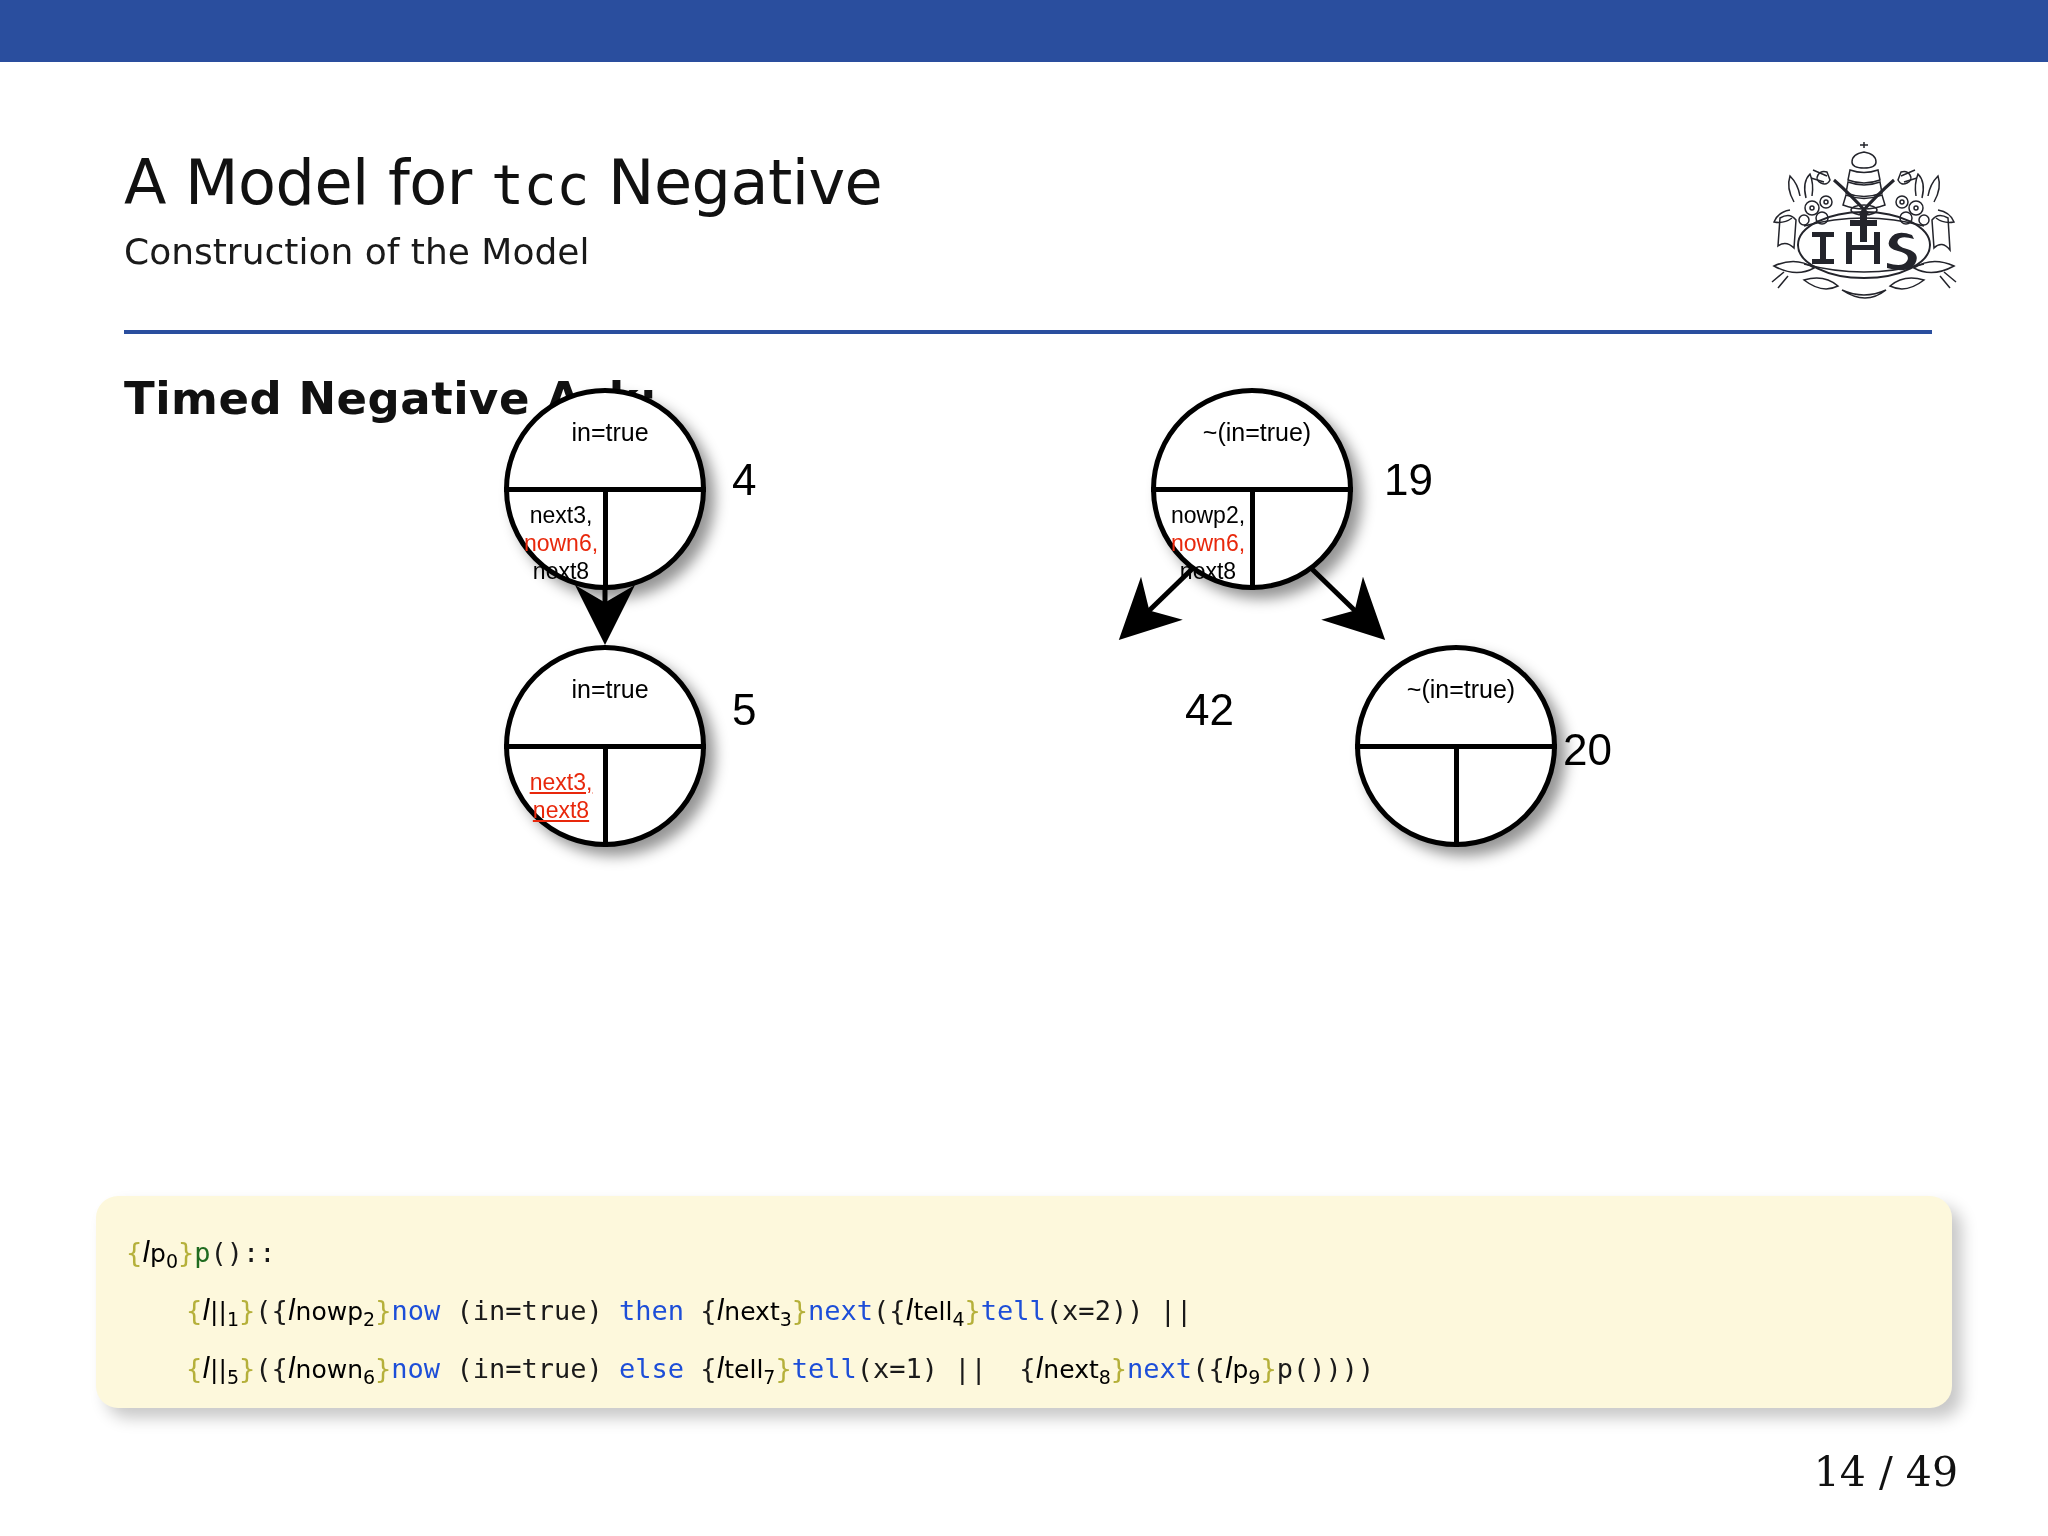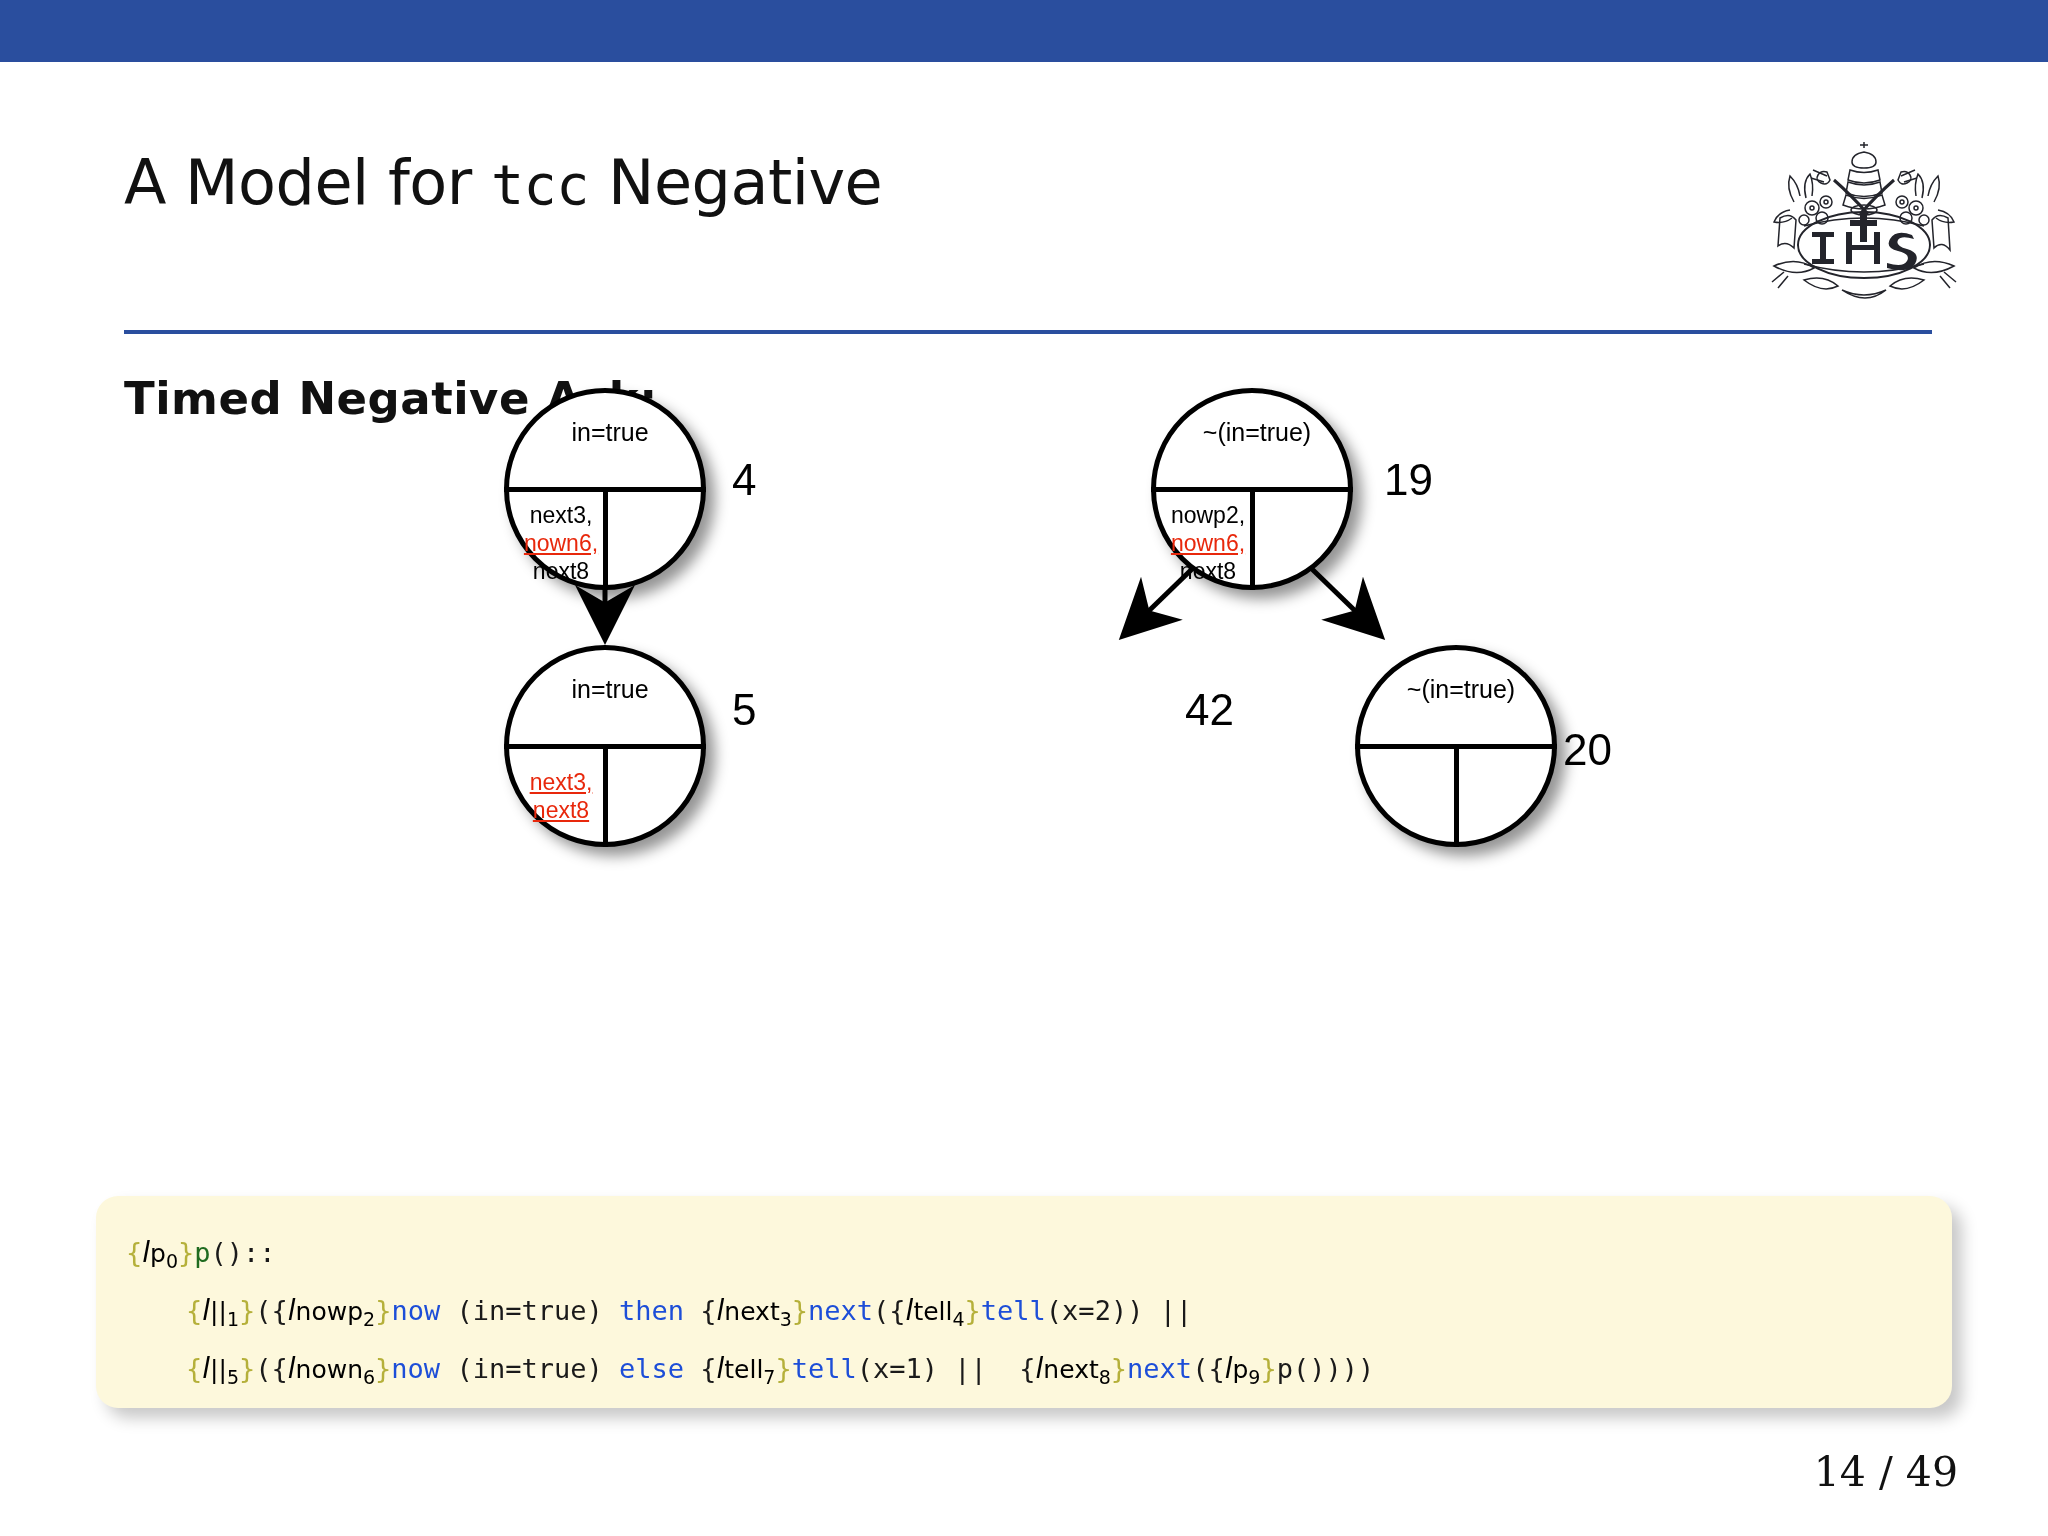--- a/index.html
+++ b/index.html
@@ -140,21 +140,20 @@
     top: 108px;
     width: 88px;
     text-align: center;
     font-size: 23px;
     color: #000000;
     font-family: "Liberation Sans", sans-serif;
     line-height: 1.22;
   }
   .node .botleft .hl {
     color: #e8280c;
-    text-decoration: underline;
   }
   .node .botleft.allred {
     color: #e8280c;
     text-decoration: underline;
     top: 118px;
   }
   .node-id {
     position: absolute;
     font-size: 44px;
     color: #000000;
@@ -222,20 +221,21 @@
     font-family: "DejaVu Serif", serif;
   }
 </style>
 </head>
 <body>
 
 <div class="topbar"></div>
 
 <div class="header">
   <div class="slide-title"><span>A Model for </span><span class="mono">tcc</span><span> Negative</span></div>
+  <div class="slide-subtitle">Construction of the Model</div>
 </div>
 <div class="rule"></div>
 
 <div class="crest">
   <svg viewBox="0 0 200 172" width="200" height="172">
     <g fill="none" stroke="#23242b" stroke-width="1.5">
 
       <path d="M100 8 l0 -6 M96 5 l8 0"></path>
       <path d="M100 12 q-12 2 -12 10 q0 6 12 6 q12 0 12 -6 q0 -8 -12 -10Z"></path>
       <path d="M86 30 q14 5 28 0 l2 10 q-16 6 -32 0Z"></path>

